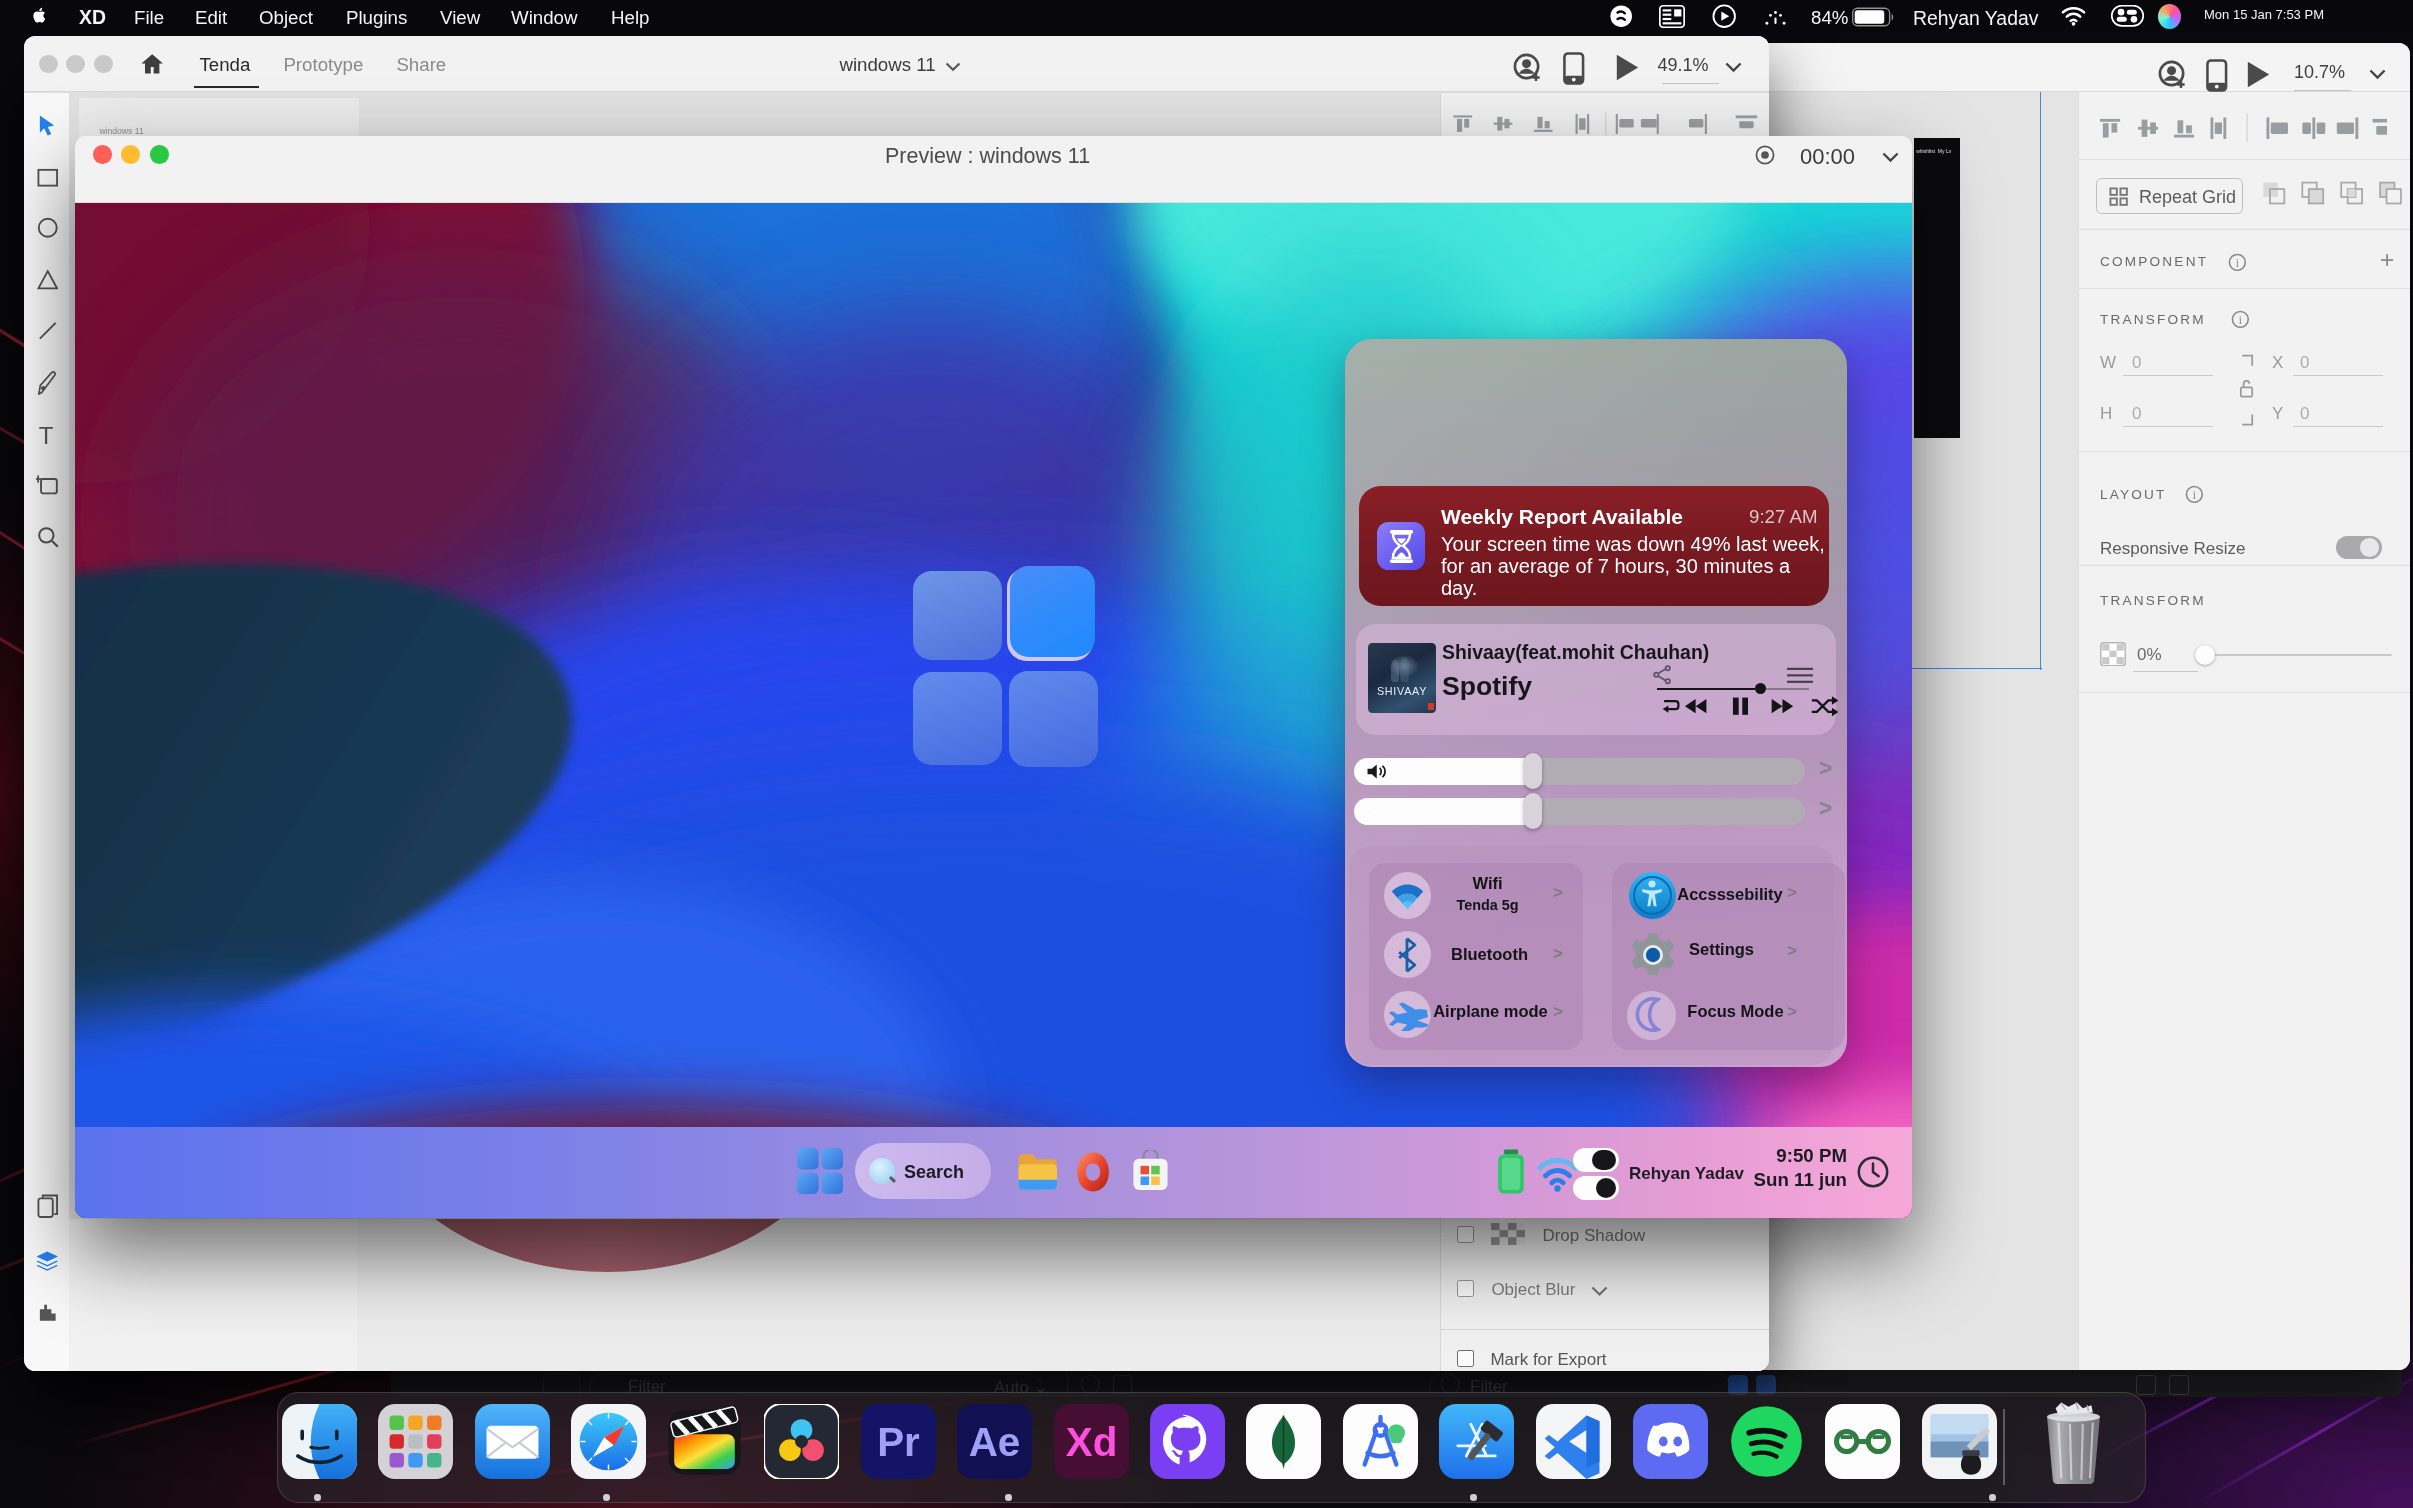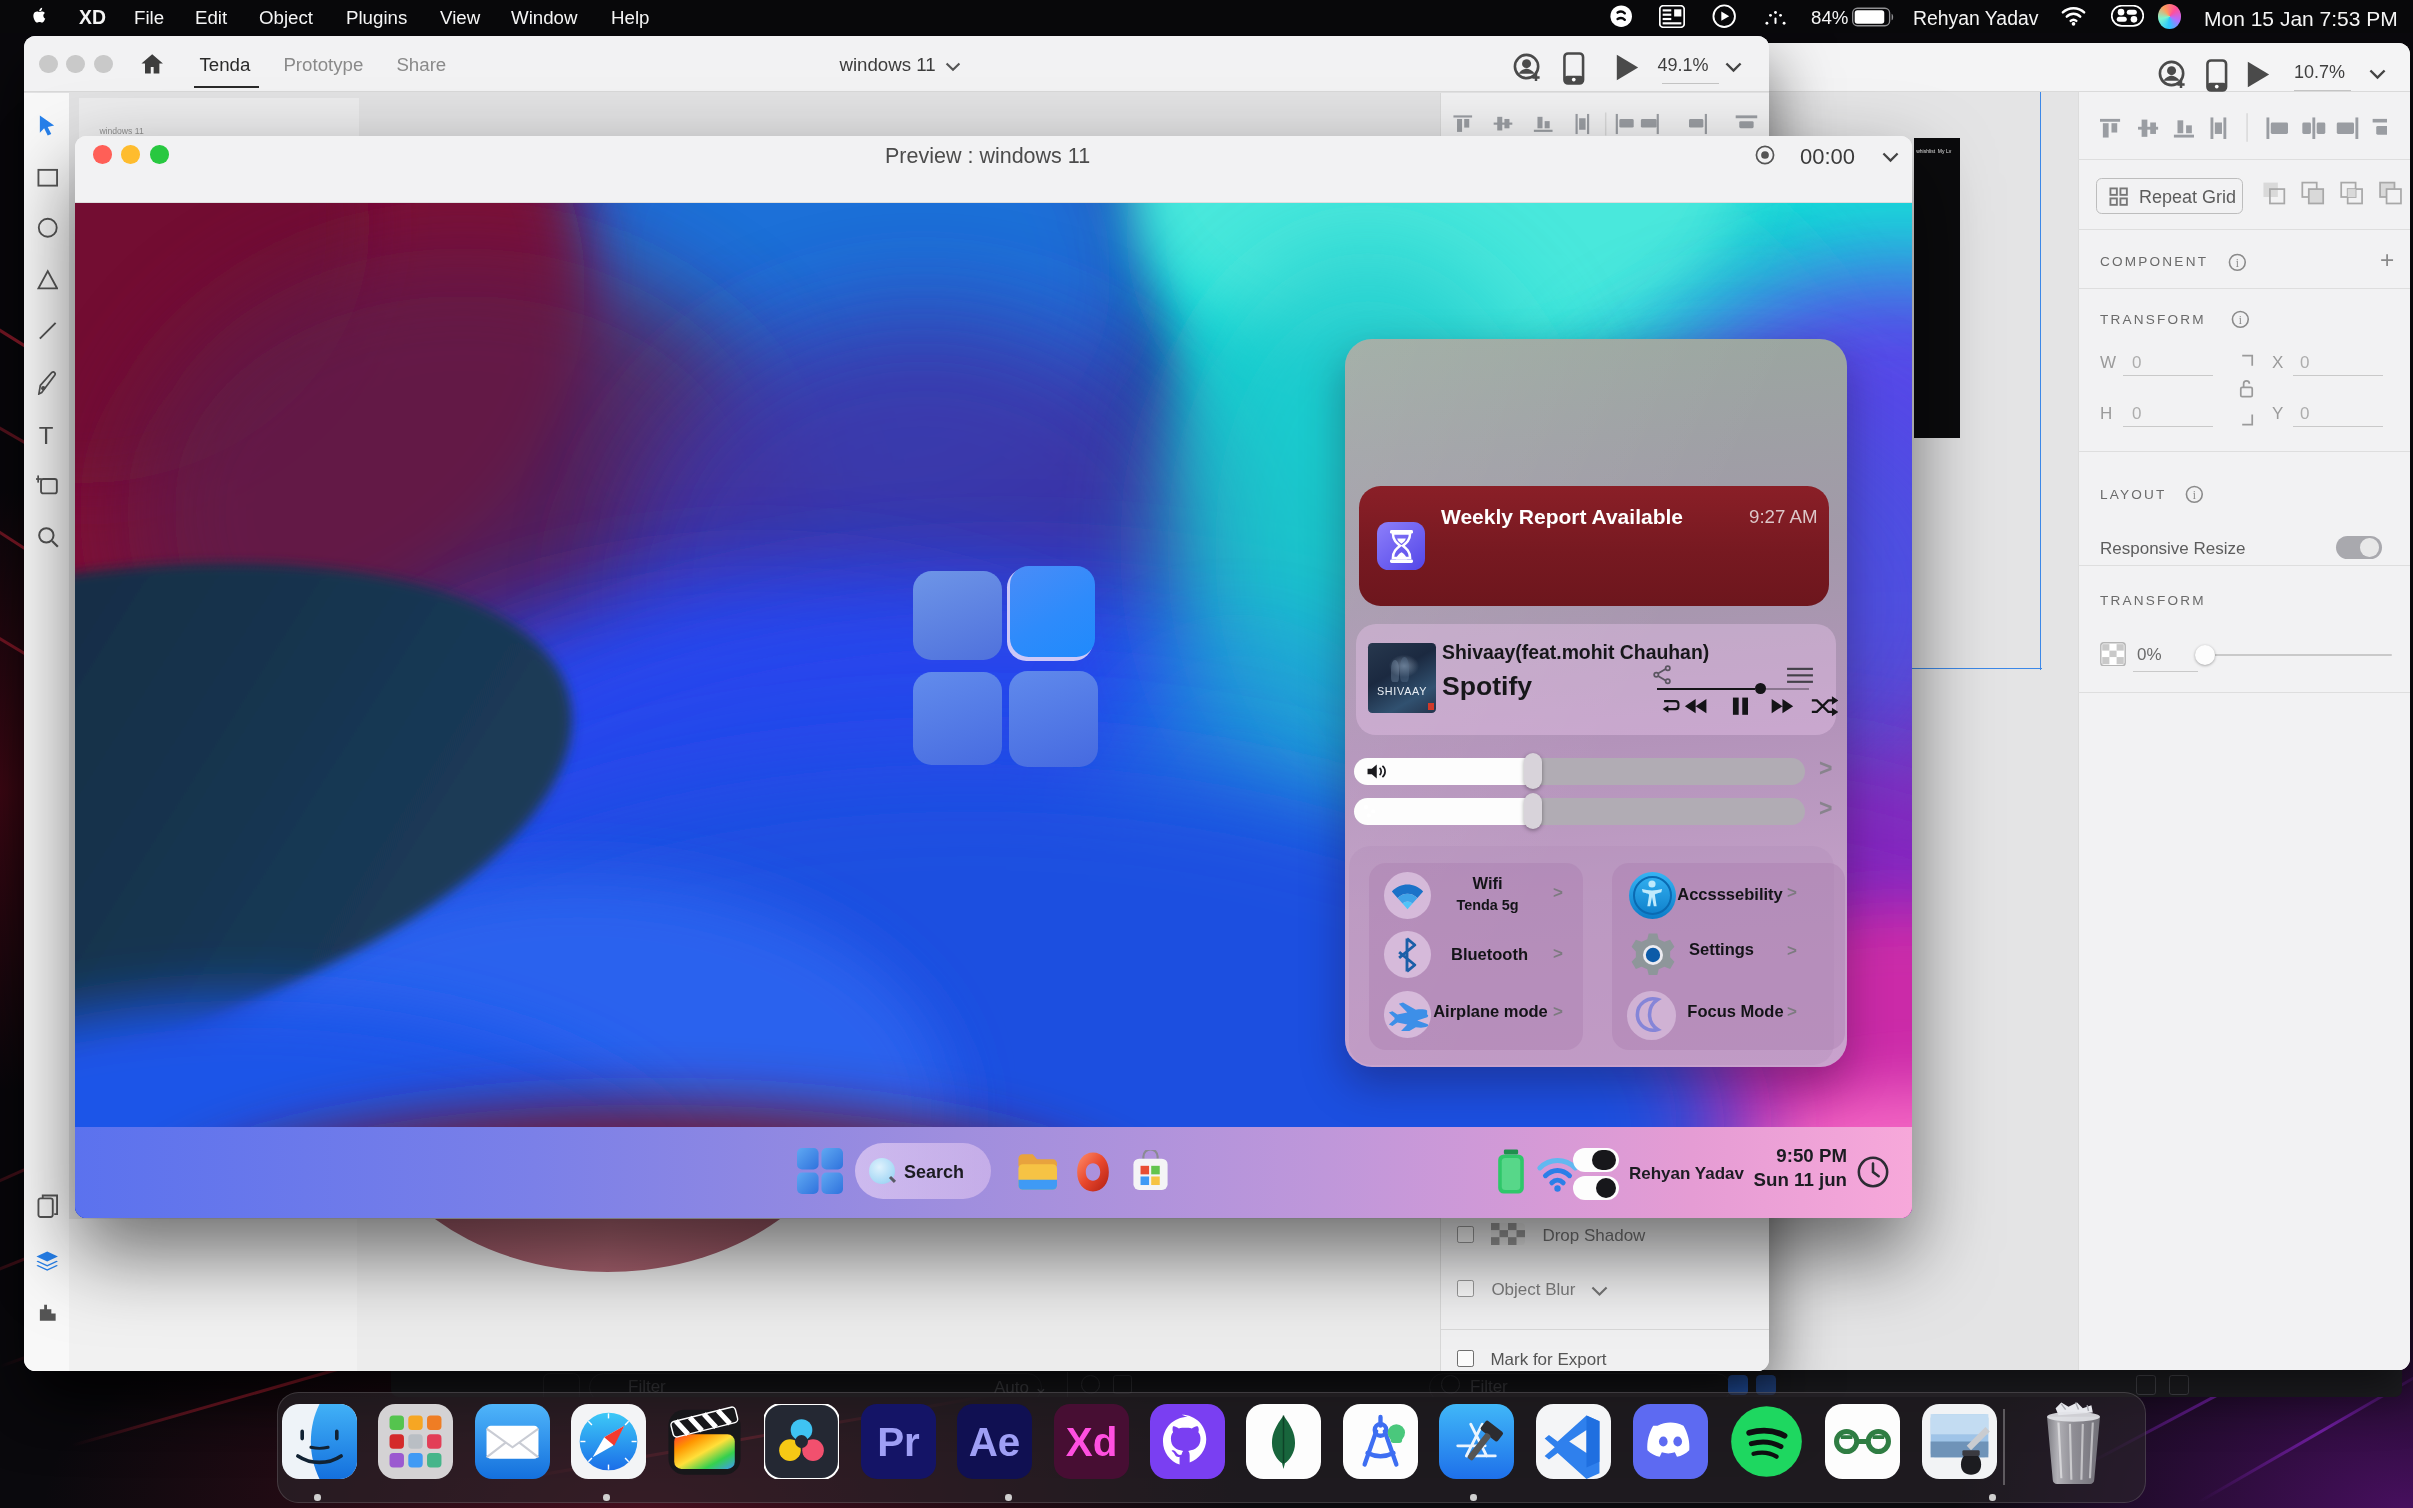--- a/index.html
+++ b/index.html
@@ -407,20 +407,21 @@
           <g fill="#fff">
             <rect x="4" y="0" width="32" height="5" rx="2"></rect>
             <rect x="4" y="41" width="32" height="5" rx="2"></rect>
             <path d="M8 5h24c0 9-5 13-10 17 5 4 10 8 10 17H8c0-9 5-13 10-17-5-4-10-8-10-17z" fill="none" stroke="#fff" stroke-width="3.4"></path>
             <path d="M12 41c2-6 5-8 8-10 3 2 6 4 8 10z"></path>
             <path d="M14 12h12c-1 4-3 5-6 7-3-2-5-3-6-7z"></path>
           </g>
         </svg>
       <div class="abs" style="left:1366px;top:302px;font-size:21px;font-weight:bold;color:#fff;">Weekly Report Available</div>
       <div class="abs" style="left:1674px;top:303px;font-size:18.7px;color:#dcc6c8;">9:27 AM</div>
+      <div class="abs" style="left:1366px;top:330px;font-size:20px;line-height:22px;color:#fff;white-space:nowrap;">Your screen time was down 49% last week,<br>for an average of 7 hours, 30 minutes a<br>day.</div>
 
       <div class="abs" style="left:1281px;top:421px;width:480px;height:111px;border-radius:20px;background:rgba(231,196,233,0.42);"></div>
       <div class="abs" style="left:1293px;top:440px;width:68px;height:70px;border-radius:4.3px;background:linear-gradient(150deg,#27384e 0%,#1b2940 40%,#315170 75%,#24344c 100%);overflow:hidden;">
         <div class="abs" style="left:7.2px;top:5.7px;width:53px;height:29px;background:radial-gradient(21.5px 16px at 29px 17px,rgba(180,200,220,0.55),rgba(40,60,90,0) 70%);"></div>
         <div class="abs" style="left:0;top:42px;width:68px;text-align:center;font-size:10.8px;letter-spacing:0.7px;color:#e8eef4;">SHIVAAY</div>
           <div class="abs" style="left:23px;top:17px;width:8px;height:21.5px;background:rgba(150,175,200,0.28);border-radius:45% 45% 25% 25%;"></div>
           <div class="abs" style="left:32px;top:14.4px;width:9.3px;height:24.4px;background:rgba(95,120,150,0.35);border-radius:45% 45% 25% 25%;"></div>
         <div class="abs" style="left:60px;top:60px;width:5.7px;height:6.5px;background:#d03a2a;"></div>
       </div>
       <div class="abs" style="left:1367px;top:438px;font-size:19.4px;font-weight:bold;color:#17171a;">Shivaay(feat.mohit Chauhan)</div>
@@ -648,21 +649,21 @@
         <circle cx="19" cy="25" r="2.6" fill="#fff"></circle>
       </svg>
     <svg class="abs" style="left:2111px;top:5px;" width="33" height="21.5" viewBox="0 0 46 30">
         <rect x="1" y="1" width="44" height="28" rx="14" fill="none" stroke="#fff" stroke-width="2.4"></rect>
         <circle cx="14" cy="10" r="4.6" fill="#fff"></circle>
         <rect x="22" y="6.5" width="14" height="7" rx="3.5" fill="#fff"></rect>
         <rect x="8" y="16.5" width="14" height="7" rx="3.5" fill="#fff"></rect>
         <circle cx="32" cy="20" r="4.6" fill="#fff"></circle>
       </svg>
     <div class="abs" style="left:2158px;top:4.3px;width:23px;height:24.4px;border-radius:50%;background:conic-gradient(from 40deg,#ff4f9a,#b76bff,#29c8ff,#7cf5d0,#ff9d5c,#ff4f9a);"></div>
-    <div class="abs" style="left:2204px;top:6.5px;font-size:21px;">Mon 15 Jan  7:53 PM</div>
+    <div class="abs" style="left:2204px;top:6.5px;font-size:13px;">Mon 15 Jan  7:53 PM</div>
   </div>
 
   <div class="abs" id="dock" style="left:277px;top:1392px;width:1869px;height:111px;background:rgba(44,38,44,0.6);border:0.7px solid rgba(255,255,255,0.14);border-radius:21.5px;"></div>
 
   <svg class="abs" style="left:282px;top:1404px;" width="75" height="75" viewBox="0 0 104 104">
       <defs>
         <linearGradient id="fndr" x1="0" y1="0" x2="0" y2="1">
           <stop offset="0" stop-color="#41b1f7"></stop>
           <stop offset="1" stop-color="#1470dd"></stop>
         </linearGradient>

